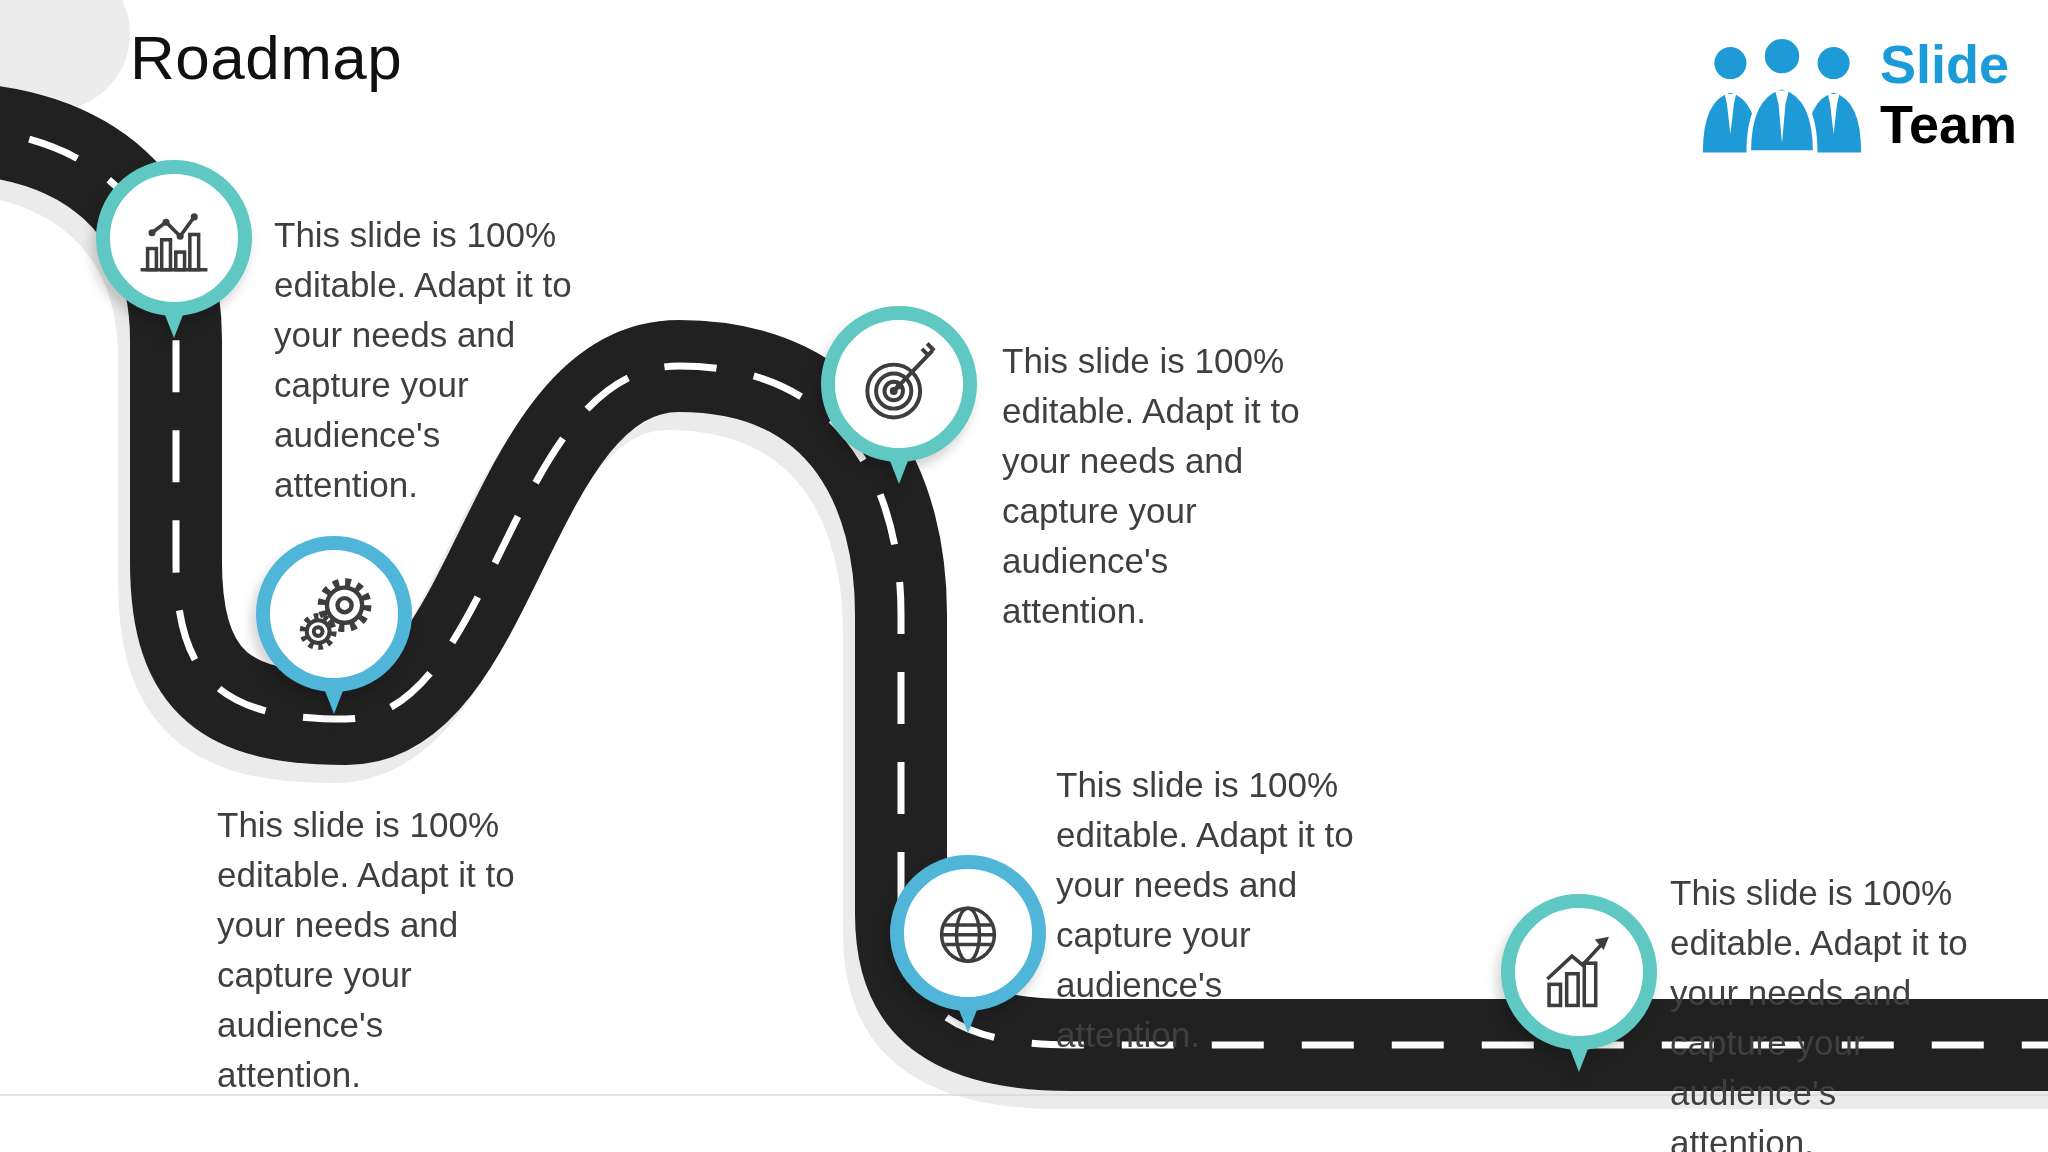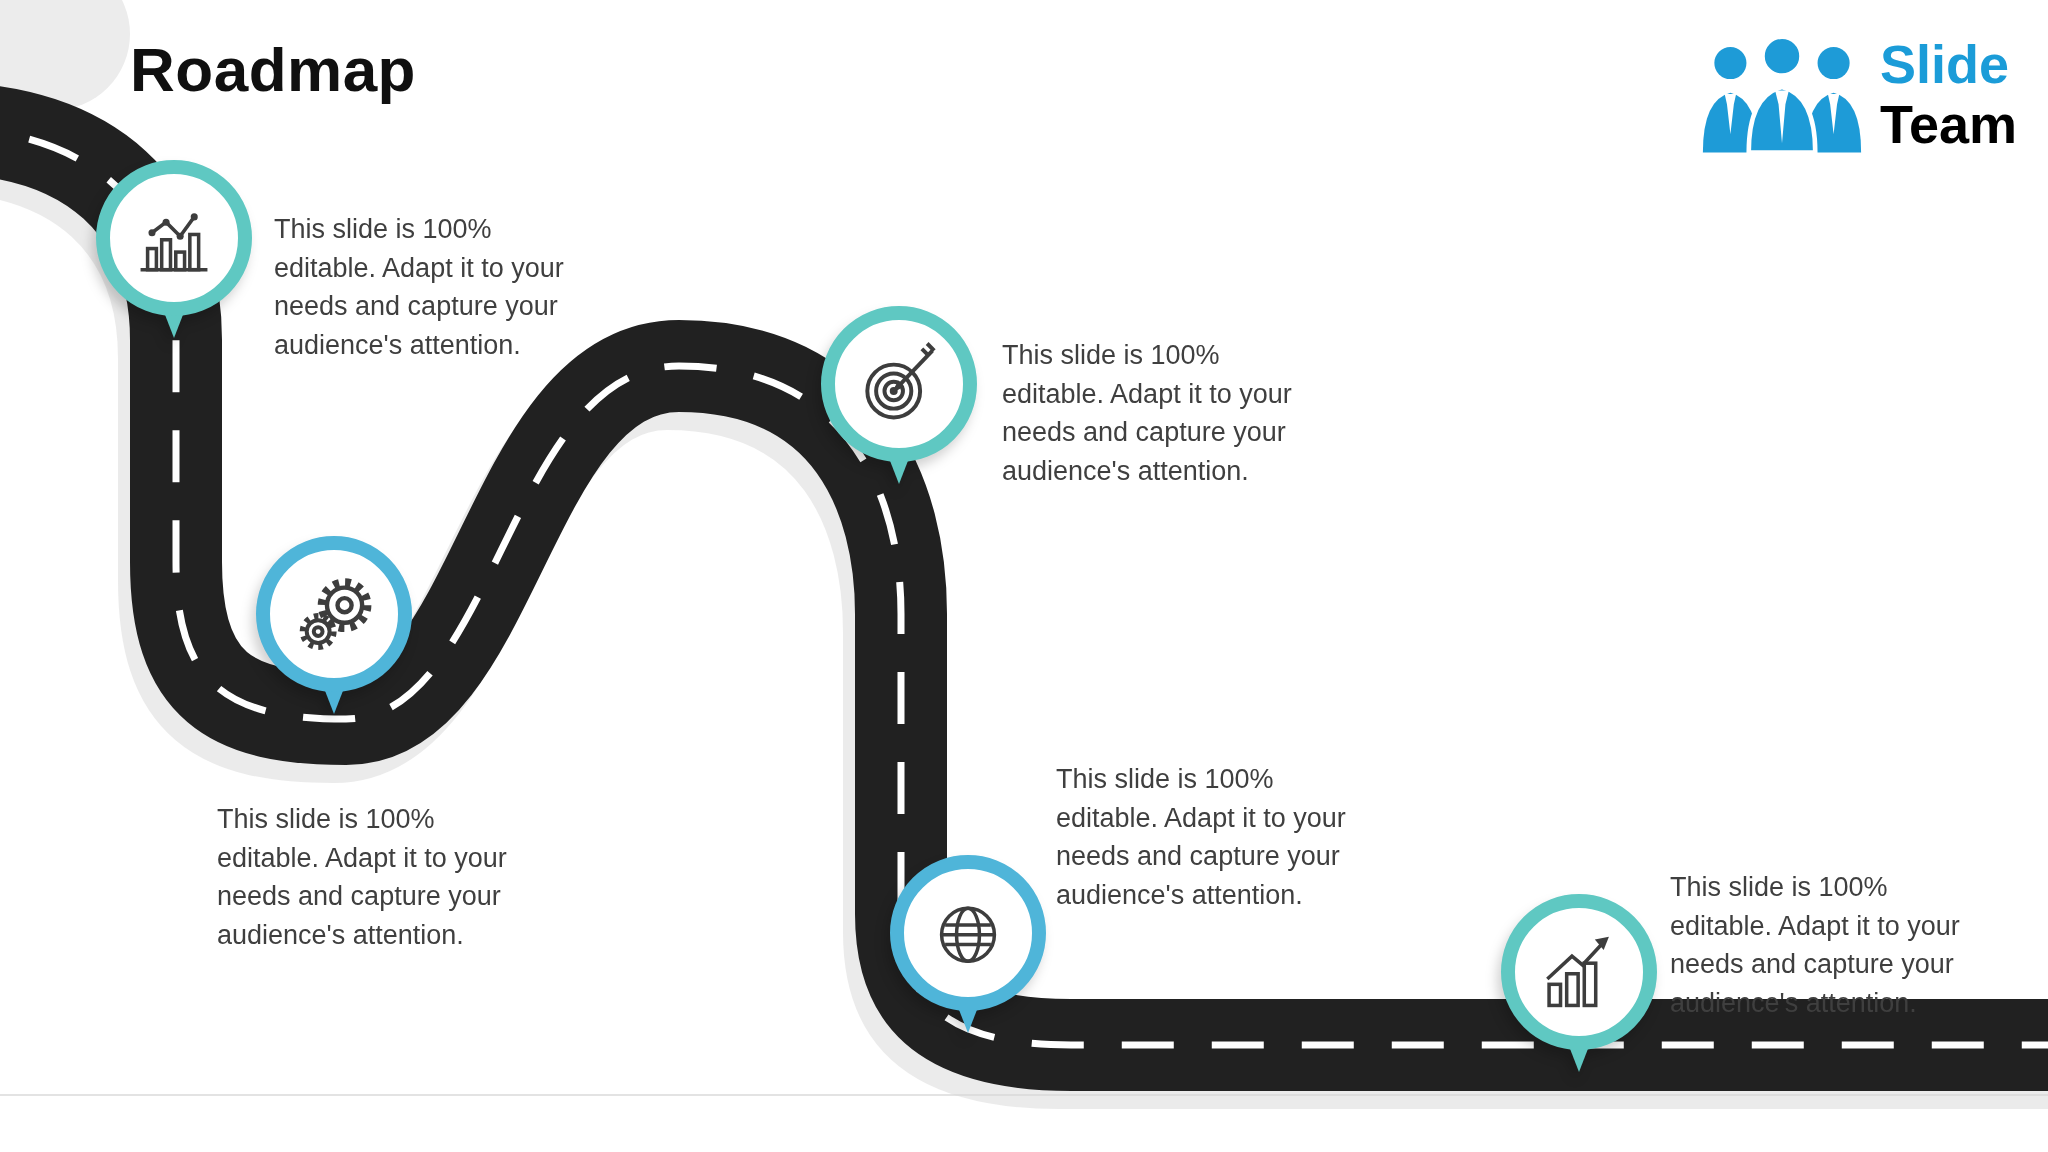--- a/index.html
+++ b/index.html
@@ -8,41 +8,41 @@
     position:relative; width:2048px; height:1152px; background:#ffffff;
     overflow:hidden; font-family:"Liberation Sans", sans-serif;
   }
   .deco-circle {
     position:absolute; left:-22px; top:-42px; width:152px; height:152px;
     border-radius:50%; background:#ececec; z-index:0;
   }
   .road-svg { position:absolute; left:0; top:0; z-index:1; }
   .page-title {
     position:absolute; left:130px; top:22px; z-index:5;
-    font-size:62px; font-weight:bold; color:#101010; letter-spacing:0.5px;margin-top:12px;
+    font-size:62px; font-weight:normal; color:#101010; letter-spacing:0.5px;
   }
   
   .pin { position:absolute; width:156px; height:156px; z-index:3;
          filter:drop-shadow(-4px 8px 6px rgba(0,0,0,0.18)); }
   .pin-tail {
     position:absolute; left:50%; top:116px; transform:translateX(-50%);
     width:0; height:0;
     border-left:24px solid transparent; border-right:24px solid transparent;
     border-top:62px solid var(--accent,#5fc8c2);
   }
   .pin-circle {
     position:absolute; inset:0; background:#ffffff; border-radius:50%;
     border:14px solid var(--accent,#5fc8c2);
     display:flex; align-items:center; justify-content:center;
   }
   .pin-circle svg { width:88px; height:88px; }
   
   .note {
     position:absolute; z-index:4; width:314px;
-    font-size:27px; line-height:1.43; color:#3f3f3f;
+    font-size:35px; line-height:1.43; color:#3f3f3f;
   }
   .note-1 { left:274px;  top:210px; }
   .note-2 { left:1002px; top:336px; }
   .note-3 { left:217px;  top:800px; }
   .note-4 { left:1056px; top:760px; }
   .note-5 { left:1670px; top:868px; }
   
   .logo { position:absolute; left:1696px; top:34px; z-index:5;
           display:flex; align-items:center; gap:12px; }
   .logo-text { display:flex; flex-direction:column; line-height:1.12;

